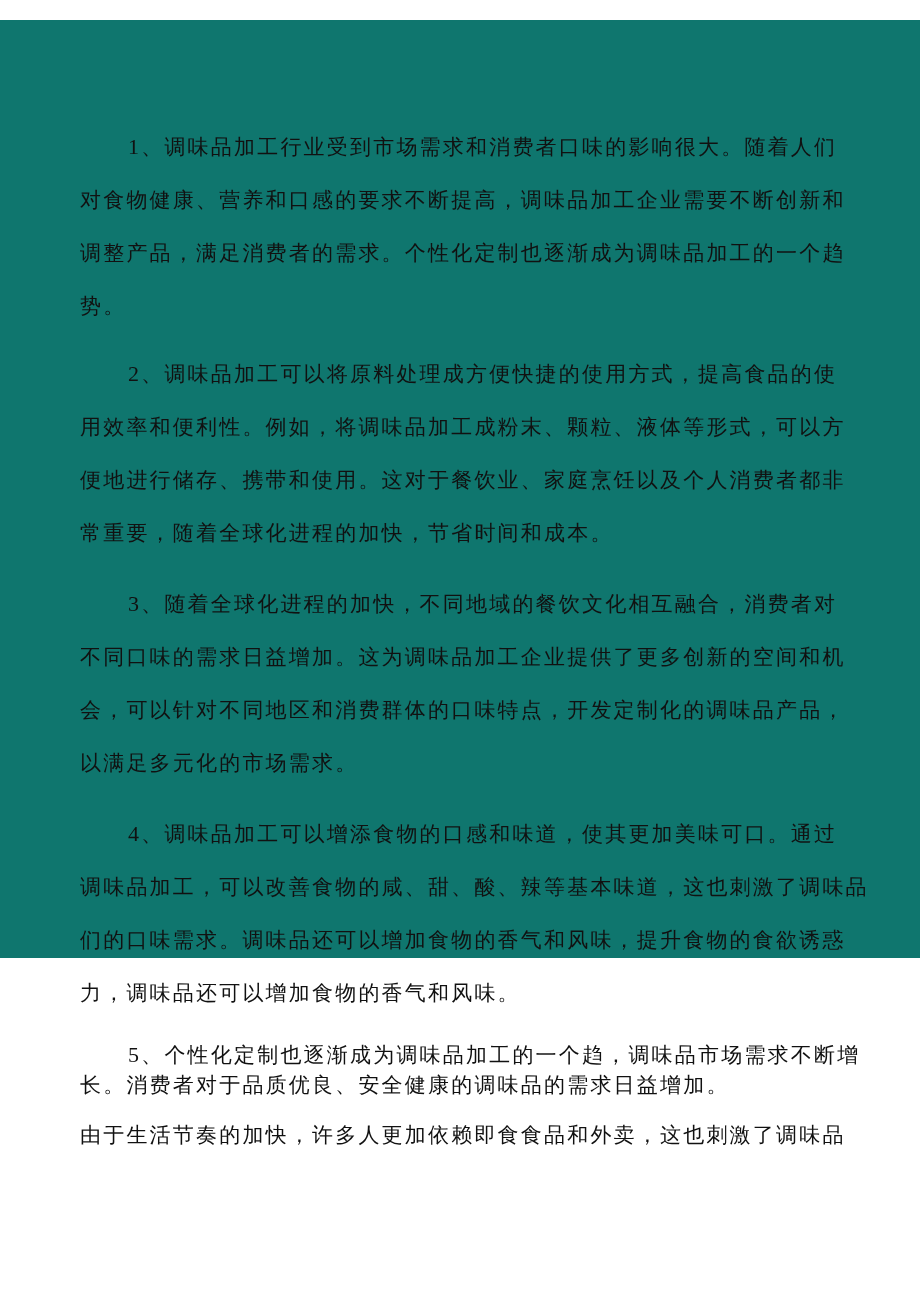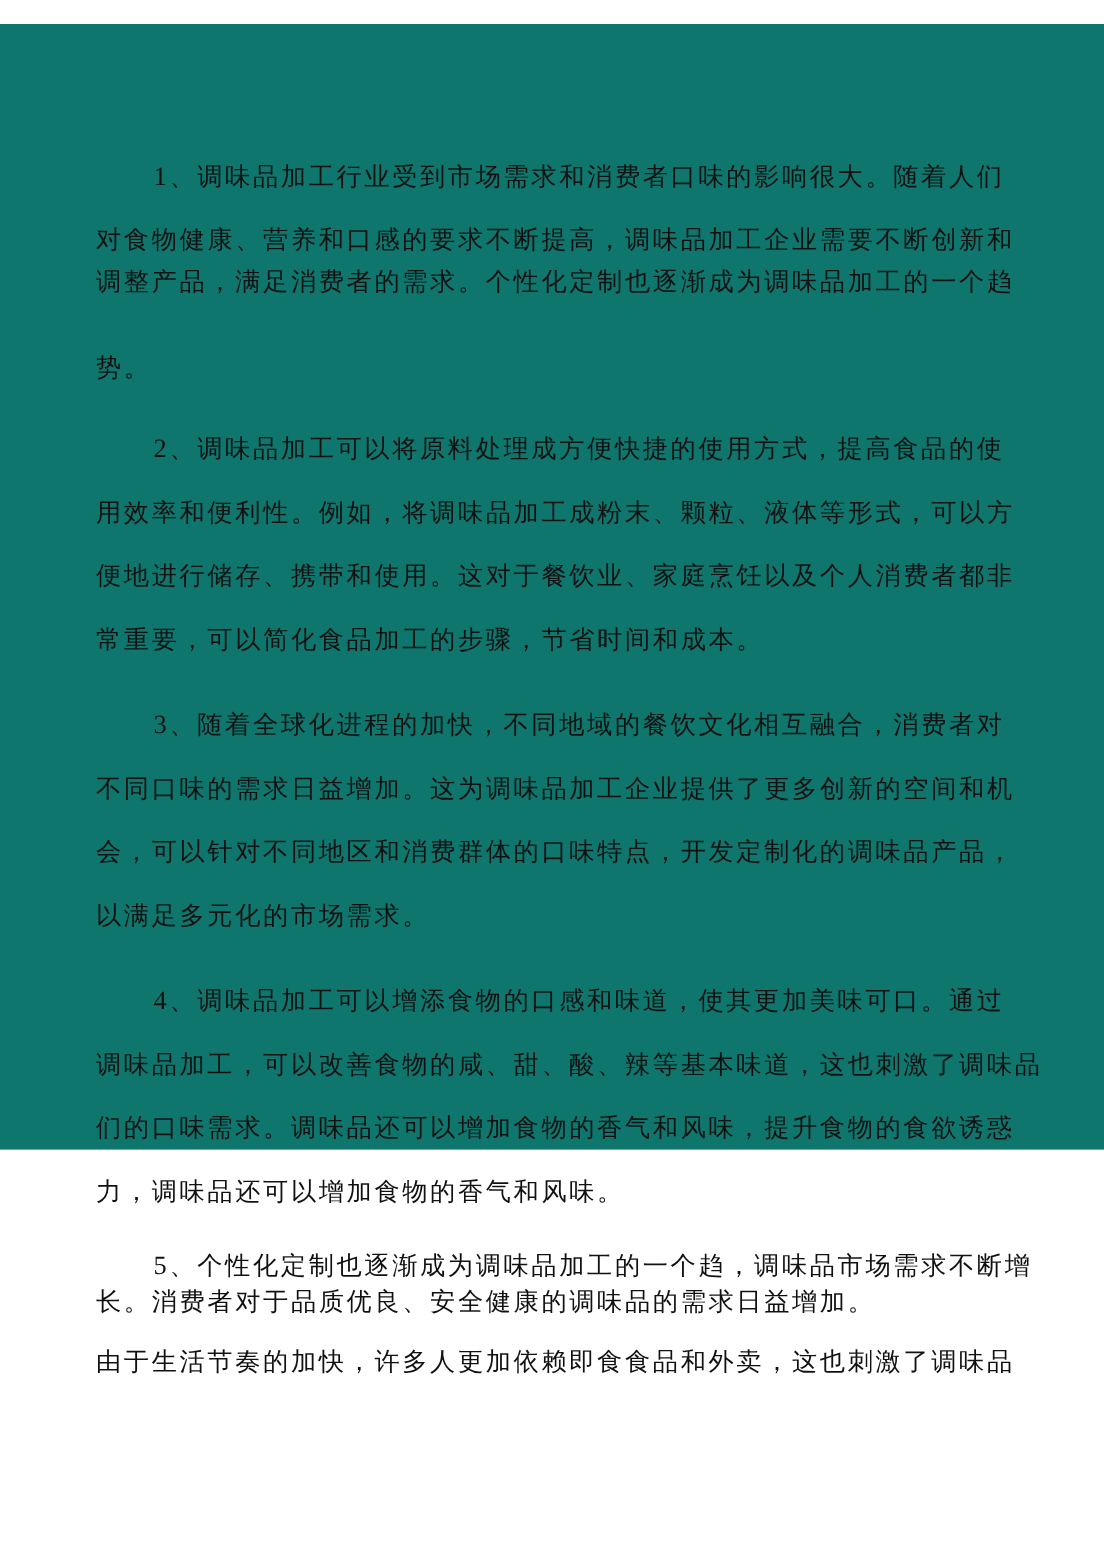--- a/index.html
+++ b/index.html
@@ -19,27 +19,27 @@
   .first { left: 128px; width: 714px; }
   .num { font-family: "Liberation Serif", "DejaVu Serif", serif; font-size: 22px; }
 </style>
 </head>
 <body>
 
 <div class="page">
 
   <div class="line first" style="top:114px"><span class="num">1</span><span>、调味品加工行业受到市场需求和消费者口味的影响很大。随着人们</span></div>
   <div class="line" style="top:167px">对食物健康、营养和口感的要求不断提高，调味品加工企业需要不断创新和</div>
-  <div class="line" style="top:202px">调整产品，满足消费者的需求。个性化定制也逐渐成为调味品加工的一个趋</div>
+  <div class="line" style="top:220px">调整产品，满足消费者的需求。个性化定制也逐渐成为调味品加工的一个趋</div>
   <div class="line" style="top:273px">势。</div>
 
   <div class="line first" style="top:341px"><span class="num">2</span><span>、调味品加工可以将原料处理成方便快捷的使用方式，提高食品的使</span></div>
   <div class="line" style="top:394px">用效率和便利性。例如，将调味品加工成粉末、颗粒、液体等形式，可以方</div>
   <div class="line" style="top:447px">便地进行储存、携带和使用。这对于餐饮业、家庭烹饪以及个人消费者都非</div>
-  <div class="line" style="top:500px">常重要，可以简化食品加工的步骤，节省时间和成本。</div>
+  <div class="line" style="top:500px">常重要，随着全球化进程的加快，节省时间和成本。</div>
 
   <div class="line first" style="top:571px"><span class="num">3</span><span>、随着全球化进程的加快，不同地域的餐饮文化相互融合，消费者对</span></div>
   <div class="line" style="top:624px">不同口味的需求日益增加。这为调味品加工企业提供了更多创新的空间和机</div>
   <div class="line" style="top:677px">会，可以针对不同地区和消费群体的口味特点，开发定制化的调味品产品，</div>
   <div class="line" style="top:730px">以满足多元化的市场需求。</div>
 
   <div class="line first" style="top:801px"><span class="num">4</span><span>、调味品加工可以增添食物的口感和味道，使其更加美味可口。通过</span></div>
   <div class="line" style="top:854px">调味品加工，可以改善食物的咸、甜、酸、辣等基本味道，这也刺激了调味品</div>
   <div class="line" style="top:907px">们的口味需求。调味品还可以增加食物的香气和风味，提升食物的食欲诱惑</div>
   <div class="line" style="top:960px">力，调味品还可以增加食物的香气和风味。</div>

